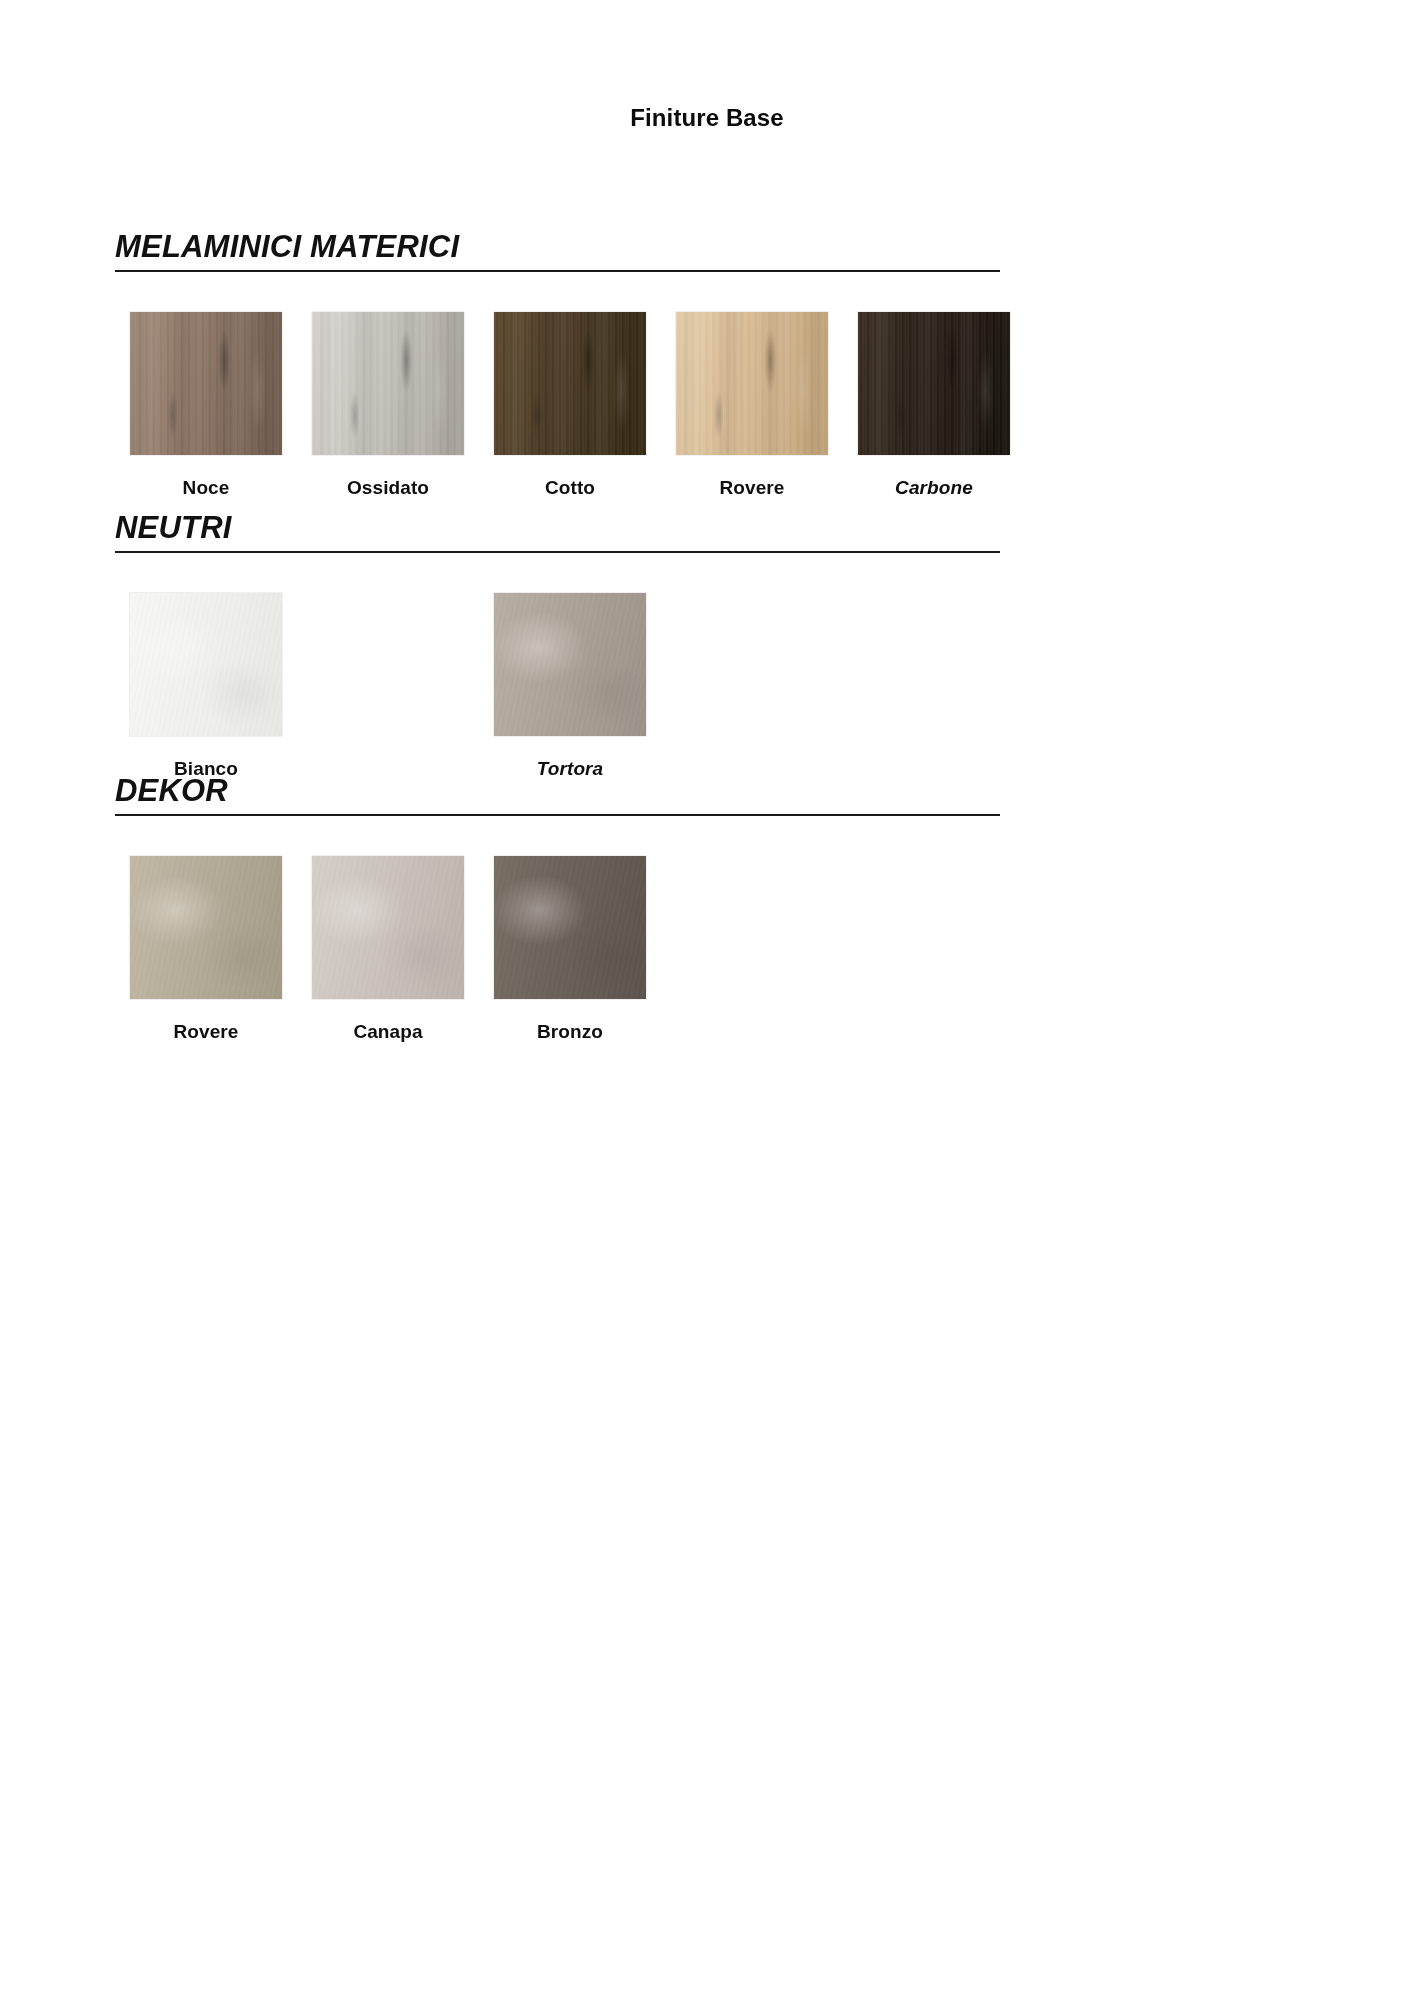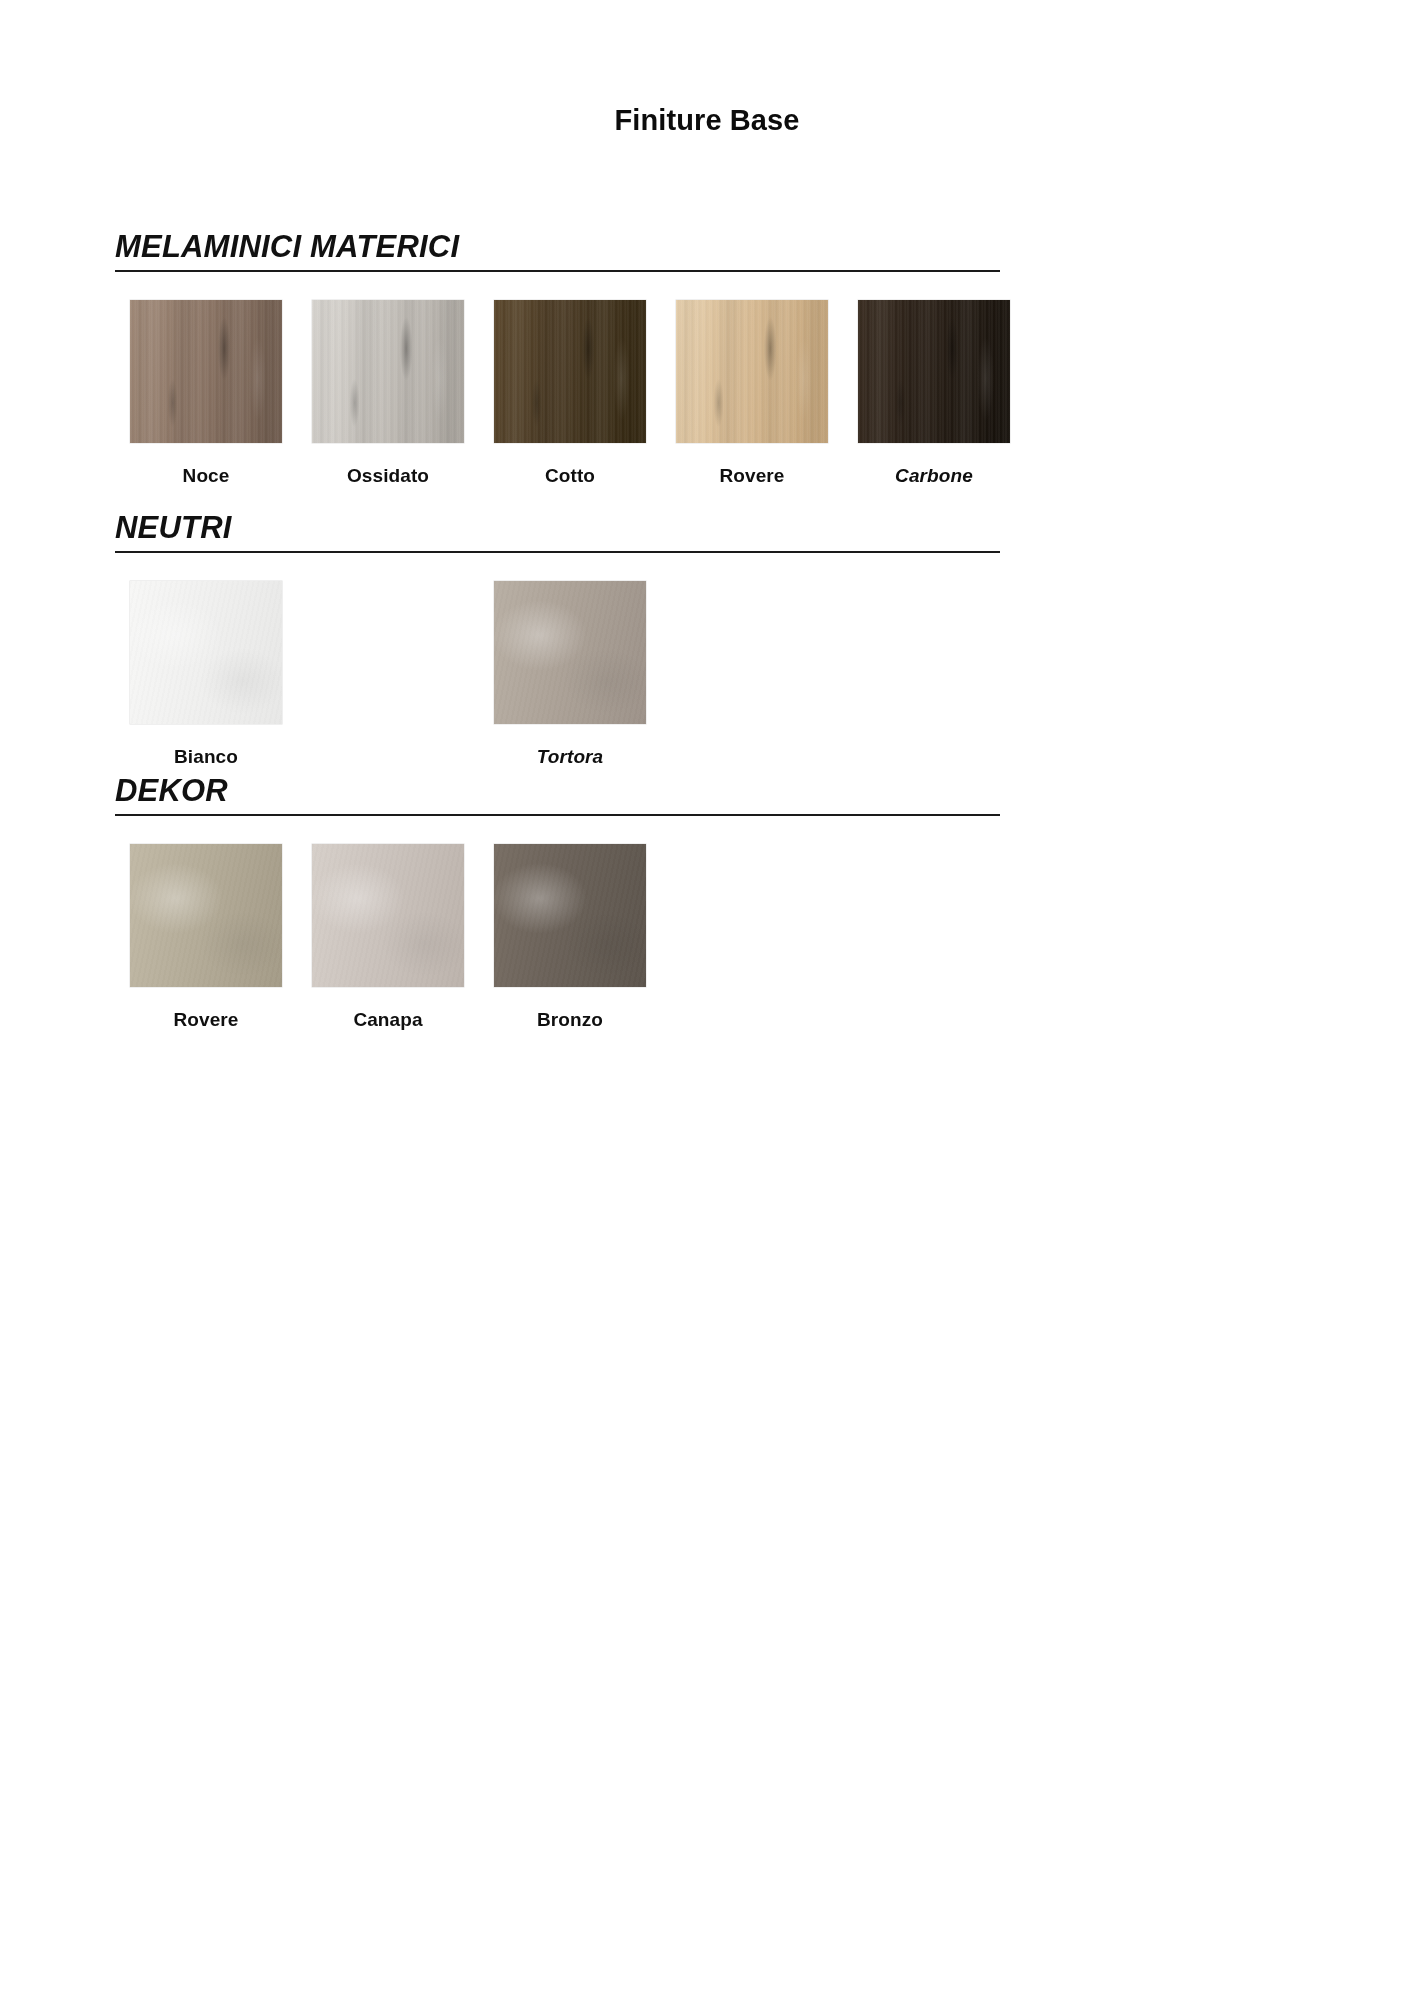--- a/index.html
+++ b/index.html
@@ -25,21 +25,21 @@
     background: #ffffff;
   }
 
   
   .doc-title {
     position: absolute;
     left: 0;
     top: 104px;
     width: 1414px;
     text-align: center;
-    font-size: 29px;
+    font-size: 24px;
     font-weight: bold;
     letter-spacing: 0.1px;
     color: #0c0c0c;
   }
 
   
   .section {
     position: absolute;
     left: 115px;
     width: 1185px;
@@ -62,21 +62,21 @@
     left: 0;
     bottom: 0;
     width: 885px;
     height: 0;
     border-top: 2.4px solid #1a1a1a;
   }
 
   
   .swatch-row {
     position: relative;
-    margin-top: 28px;
+    margin-top: 40px;
     height: 205px;
   }
   .swatch-cell {
     position: absolute;
     top: 0;
     width: 182px;
     text-align: center;
   }
   .swatch-chip {
     width: 152px;

